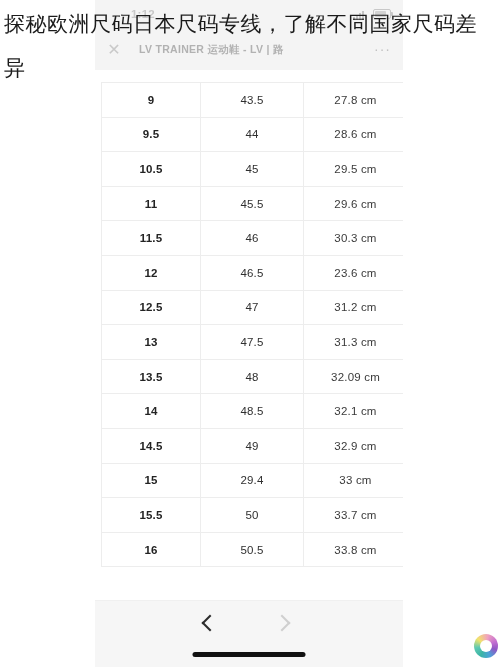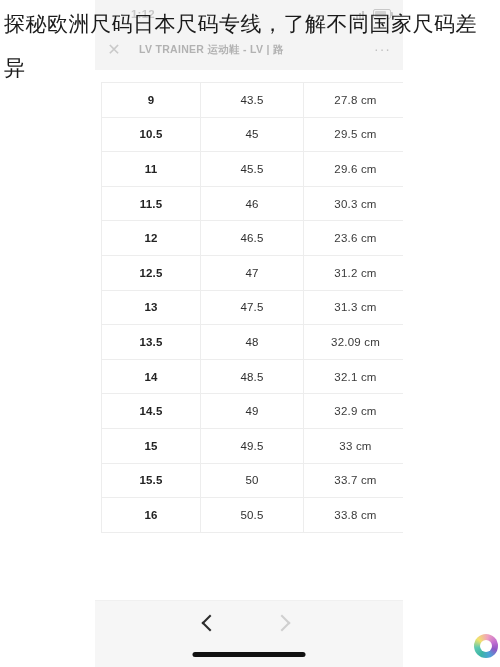--- a/index.html
+++ b/index.html
@@ -321,20 +321,25 @@
 
   <div id="content-area">
     <table id="size-table">
       <tbody>
         <tr>
           <td class="col-us">9</td>
           <td class="col-eu">43.5</td>
           <td class="col-cm">27.8 cm</td>
         </tr>
         <tr>
+          <td class="col-us">9.5</td>
+          <td class="col-eu">44</td>
+          <td class="col-cm">28.6 cm</td>
+        </tr>
+        <tr>
           <td class="col-us">10.5</td>
           <td class="col-eu">45</td>
           <td class="col-cm">29.5 cm</td>
         </tr>
         <tr>
           <td class="col-us">11</td>
           <td class="col-eu">45.5</td>
           <td class="col-cm">29.6 cm</td>
         </tr>
         <tr>
@@ -367,21 +372,21 @@
           <td class="col-eu">48.5</td>
           <td class="col-cm">32.1 cm</td>
         </tr>
         <tr>
           <td class="col-us">14.5</td>
           <td class="col-eu">49</td>
           <td class="col-cm">32.9 cm</td>
         </tr>
         <tr>
           <td class="col-us">15</td>
-          <td class="col-eu">49.5</td>
+          <td class="col-eu">29.4</td>
           <td class="col-cm">33 cm</td>
         </tr>
         <tr>
           <td class="col-us">15.5</td>
           <td class="col-eu">50</td>
           <td class="col-cm">33.7 cm</td>
         </tr>
         <tr>
           <td class="col-us">16</td>
           <td class="col-eu">50.5</td>

